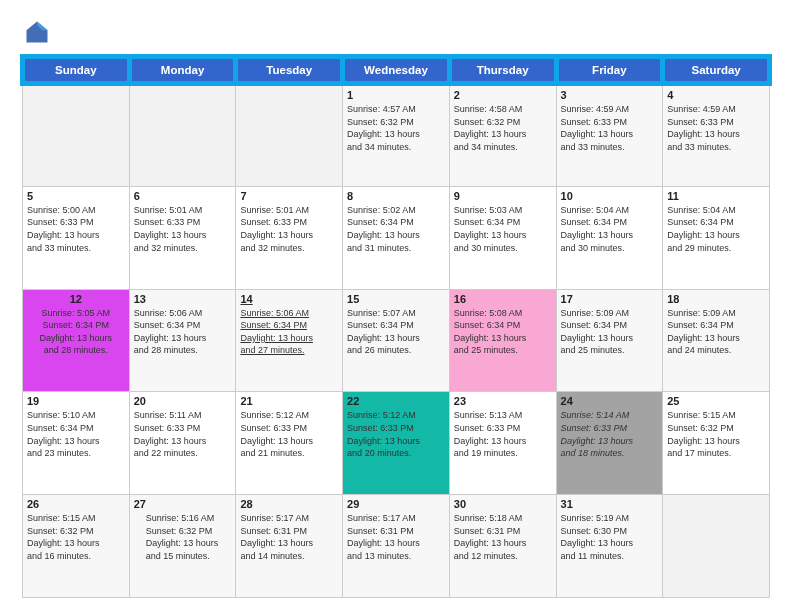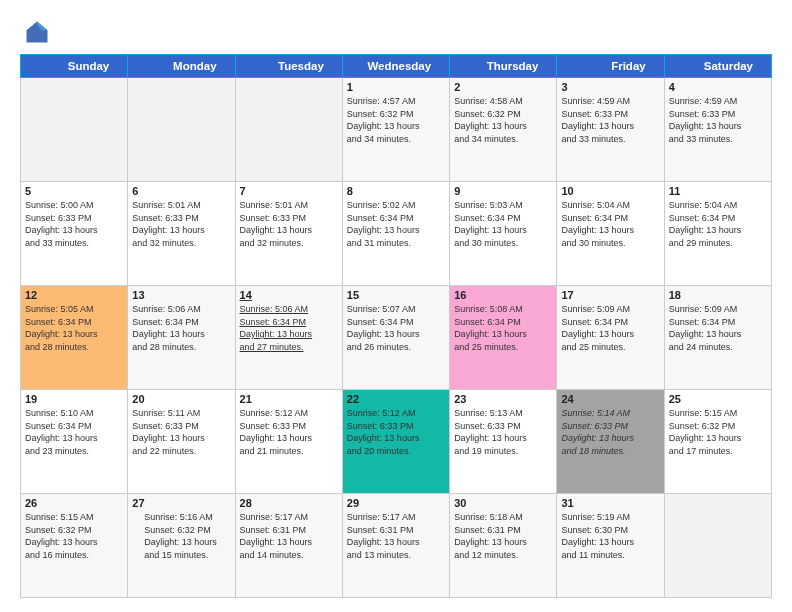--- a/index.html
+++ b/index.html
@@ -67,22 +67,22 @@
       border-collapse: collapse;
       table-layout: fixed;
       flex: 1;
     }
     .cal-table th {
       background: #3366cc;
       color: #fff;
       font-size: 11.5px;
       font-weight: bold;
       padding: 5px 18px;
-      border: 1px solid #0ea5e9;
-      text-align: right;
+      border: 5px solid #0ea5e9;
+      text-align: center;
     }
     .cal-table td {
       border: 1px solid #ccc;
       vertical-align: top;
       padding: 3px 4px;
       font-size: 9.5px;
       color: #333;
       background: #fff;
       height: 82px;
     }
@@ -220,21 +220,21 @@
           </td>
           <td style="background: rgb(255, 255, 255);">
             <span class="day-num">11</span>
             <div class="day-info" style="white-space: pre-line;">Sunrise: 5:04 AM
 Sunset: 6:34 PM
 Daylight: 13 hours
 and 29 minutes.</div>
           </td>
         </tr>
         <tr>
-          <td style="background: #fdba74;">
+          <td style="background: #d946ef; text-align: center;">
             <span class="day-num">12</span>
             <div class="day-info" style="white-space: pre-line;">Sunrise: 5:05 AM
 Sunset: 6:34 PM
 Daylight: 13 hours
 and 28 minutes.</div>
           </td>
           <td style="background: rgb(247, 247, 247);">
             <span class="day-num">13</span>
             <div class="day-info" style="white-space: pre-line;">Sunrise: 5:06 AM
 Sunset: 6:34 PM

